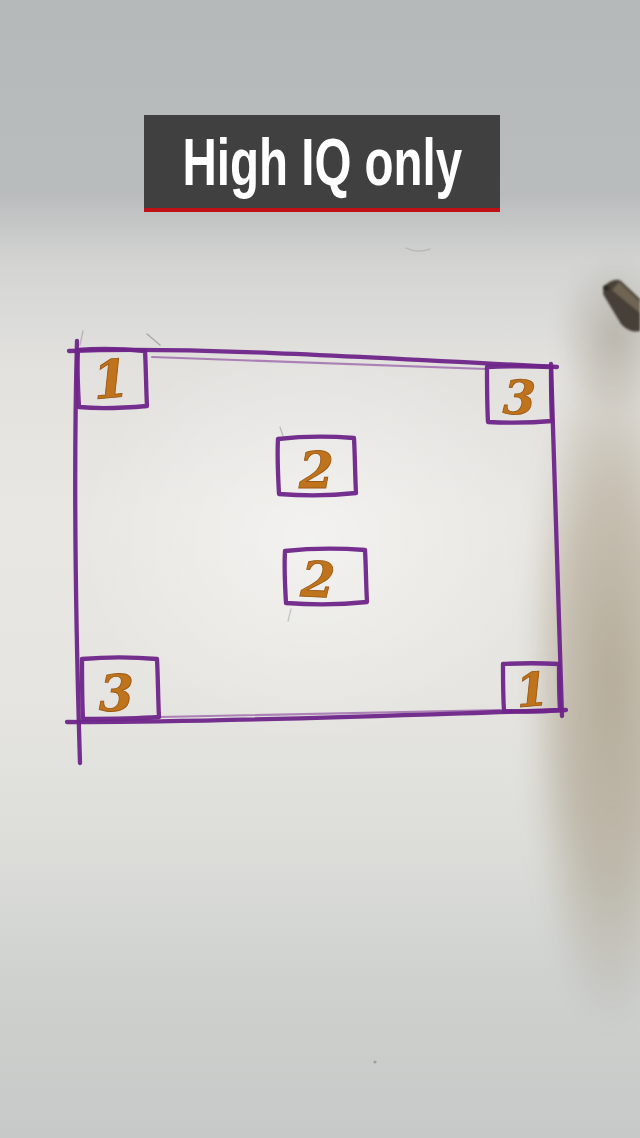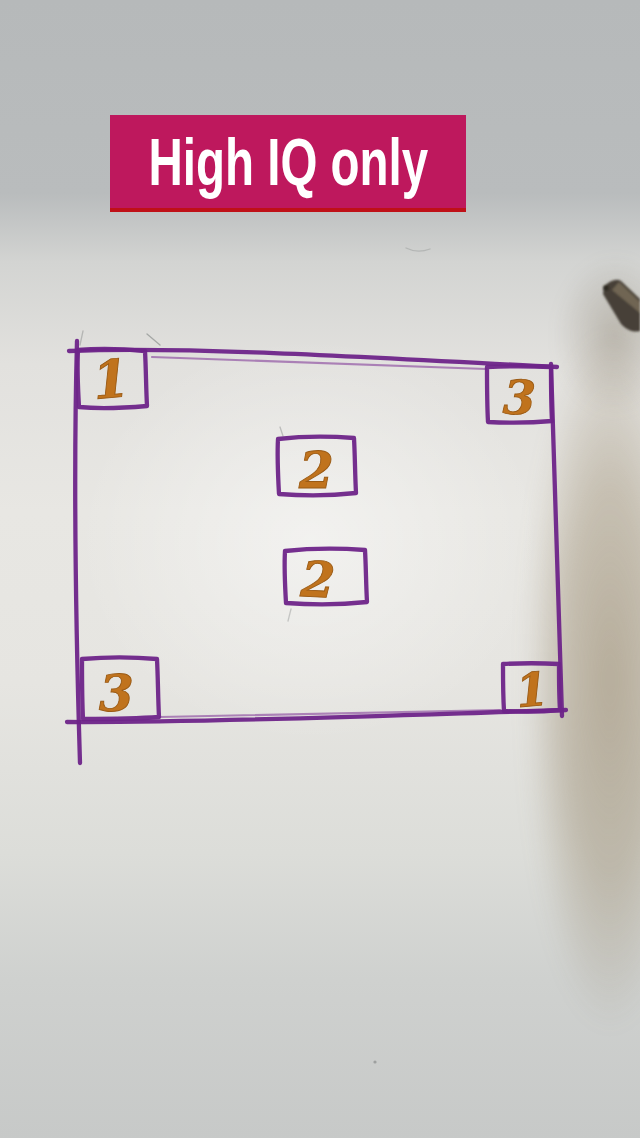--- a/index.html
+++ b/index.html
@@ -21,22 +21,22 @@
     background:radial-gradient(closest-side, rgba(122,102,66,0.45), rgba(122,102,66,0.30) 55%, rgba(122,102,66,0) 100%);
     filter:blur(10px);
   }
   .pen-shadow{
     position:absolute;top:255px;right:-35px;width:120px;height:160px;
     background:radial-gradient(closest-side, rgba(105,92,68,0.30), rgba(105,92,68,0) 100%);
     filter:blur(7px);
   }
   
   .banner{
-    position:absolute;left:110px;top:115px;width:356px;height:97px;
-    background:#be185d;border-bottom:4px solid #bf1017;box-sizing:border-box;
+    position:absolute;left:144px;top:115px;width:356px;height:97px;
+    background:#404040;border-bottom:4px solid #bf1017;box-sizing:border-box;
     display:flex;align-items:center;justify-content:center;
   }
   .banner-text{
     color:#ffffff;font-weight:bold;font-size:66px;line-height:1;
     transform:scaleX(0.72);white-space:nowrap;letter-spacing:0px;
   }
   svg.drawing{position:absolute;inset:0;}
   .ink{fill:none;stroke:#6e2489;stroke-width:4.3;stroke-linecap:round;stroke-linejoin:round;opacity:0.95;}
   .ink-thin{fill:none;stroke:#7b2f94;stroke-width:2.2;stroke-linecap:round;opacity:0.55;}
   .digit{

